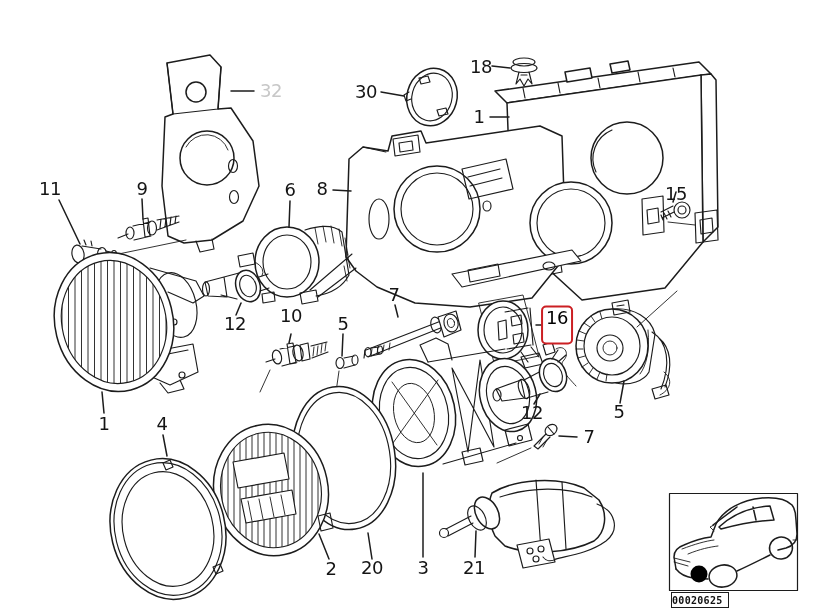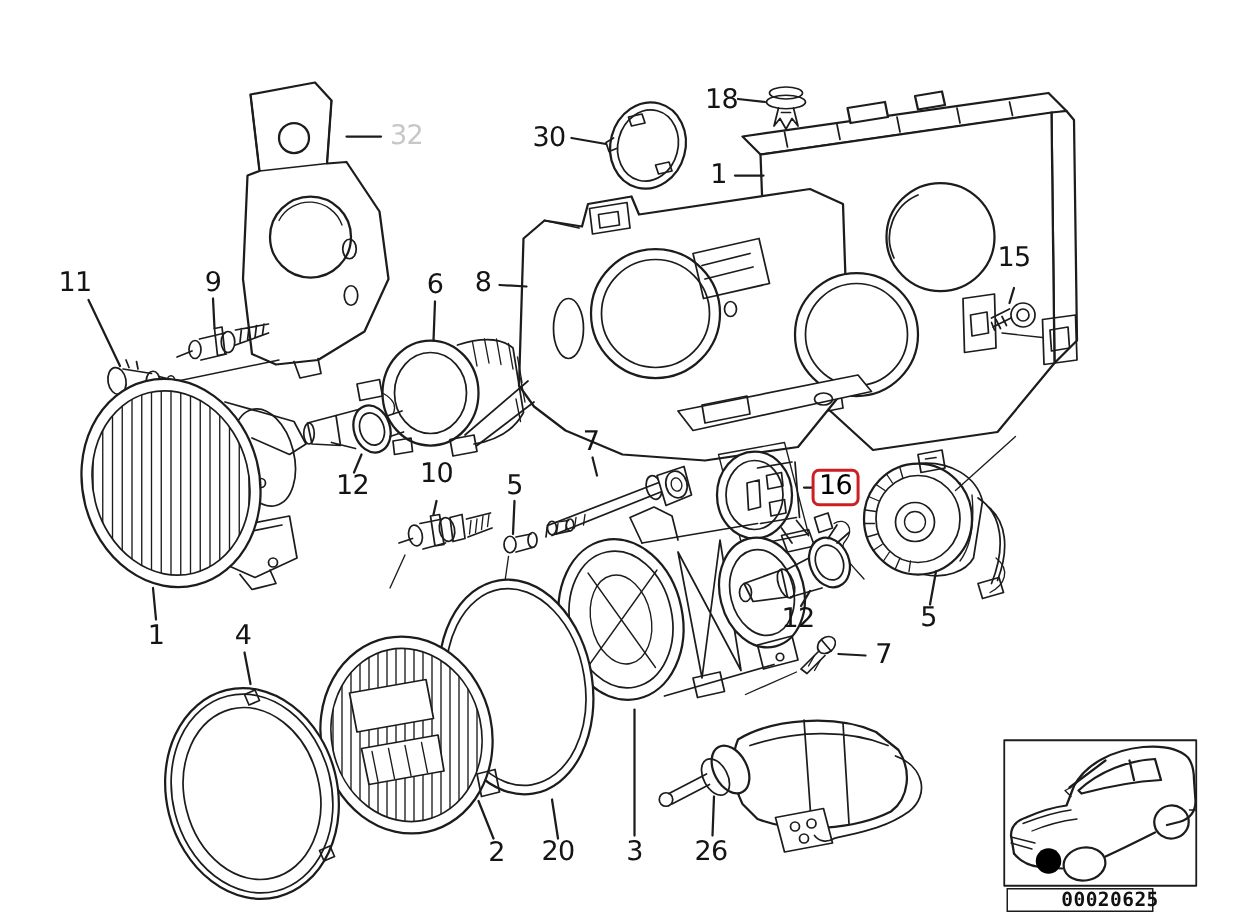--- a/index.html
+++ b/index.html
@@ -9,25 +9,25 @@
   svg.art *{fill:none;stroke:#1c1c1c;stroke-width:1.5;stroke-linecap:round;stroke-linejoin:round;}
   svg.art .thin{stroke-width:0.9;}
   svg.art .med{stroke-width:1.15;}
   svg.art .wfill{fill:#ffffff;}
   svg.art .blk{fill:#000000;stroke:none;}
   svg.art .ldr{stroke-width:1.3;}
   .plabel{position:absolute;transform:translate(-50%,-50%);
           font-weight:normal;font-size:18px;line-height:1;color:#141414;
           letter-spacing:-0.5px;white-space:nowrap;z-index:5;}
   .plabel.muted{color:#c7c7c7;}
-  .plabel.hl{border:2.5px solid #cb1f23;border-radius:5px;padding:1px 3px 2px 3px;background:#fff;color:#000;}
+  .plabel.hl{border:2.5px solid #cb1f23;border-radius:5px;padding:1px 3px 16px 3px;background:#fff;color:#000;}
   #diagram-id-box{position:absolute;left:671px;top:592px;width:56px;height:14px;
-          border:1.2px solid #1c1c1c;background:#fff;display:flex;align-items:center;justify-content:center;
-          font-family:"DejaVu Sans Mono","Liberation Mono",monospace;font-weight:bold;font-size:13px;
-          letter-spacing:0.3px;color:#111;z-index:6;padding-left:40px;}
+          border:1.2px solid #1c1c1c;background:#fff;display:flex;align-items:center;justify-content:flex-start;
+          font-family:"DejaVu Sans Mono","Liberation Mono",monospace;font-weight:bold;font-size:10px;
+          letter-spacing:0.3px;color:#111;z-index:6;}
 </style>
 </head>
 <body>
 
 <div id="stage">
 
 <svg class="art" width="825" height="616" viewBox="0 0 825 616">
   <defs>
     <clipPath id="clipLens1">
           <ellipse cx="114" cy="322" rx="52" ry="62" transform="rotate(-14 114 322)"></ellipse>
@@ -316,26 +316,26 @@
 <div class="plabel" style="left:290px;top:190px">6</div>
 <div class="plabel" style="left:394px;top:295px">7</div>
 <div class="plabel" style="left:322px;top:189px">8</div>
 <div class="plabel" style="left:142px;top:189px">9</div>
 <div class="plabel" style="left:291px;top:316px">10</div>
 <div class="plabel" style="left:50px;top:189px">11</div>
 <div class="plabel" style="left:235px;top:324px">12</div>
 <div class="plabel" style="left:532px;top:413px">12</div>
 <div class="plabel" style="left:343px;top:324px">5</div>
 <div class="plabel" style="left:589px;top:437px">7</div>
-<div class="plabel" style="left:676px;top:172px">15</div>
+<div class="plabel" style="left:676px;top:194px">15</div>
 <div class="plabel hl" style="left:557px;top:325px">16</div>
 <div class="plabel" style="left:479px;top:117px">1</div>
 <div class="plabel" style="left:481px;top:67px">18</div>
 <div class="plabel" style="left:372px;top:568px">20</div>
 <div class="plabel" style="left:366px;top:92px">30</div>
-<div class="plabel" style="left:474px;top:568px">26</div>
+<div class="plabel" style="left:474px;top:568px">21</div>
 <div class="plabel muted" style="left:271px;top:91px">32</div>
 
 <div id="diagram-id-box">
   <span>00020625</span>
 </div>
 
 </div>
 
 </body></html>

